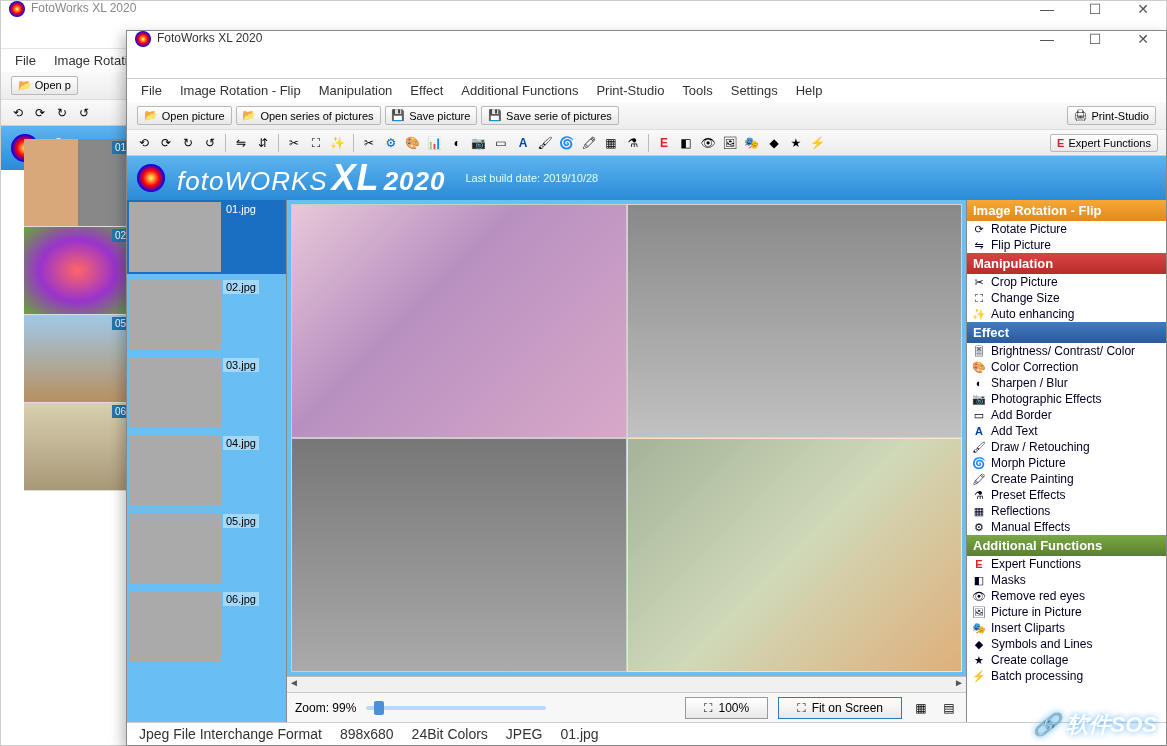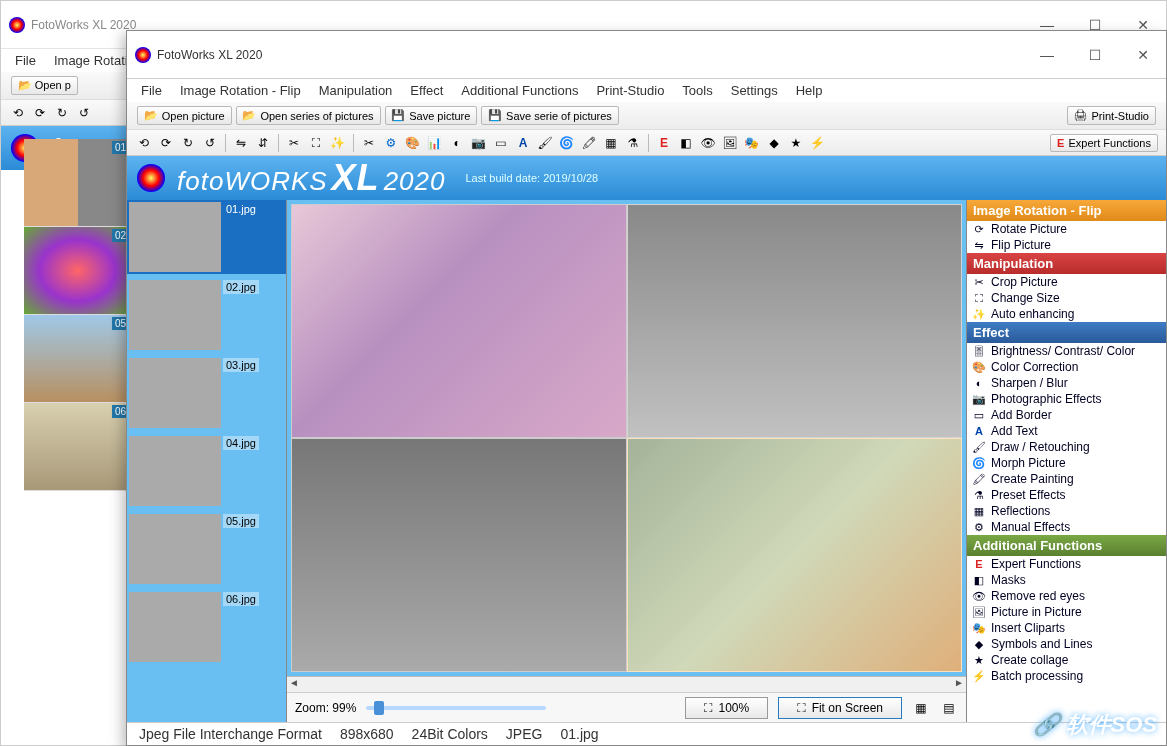--- a/index.html
+++ b/index.html
@@ -1,34 +1,34 @@
 <!DOCTYPE html>
 <html><head>
 <meta charset="utf-8">
 <style>
 * { box-sizing: border-box; margin: 0; padding: 0; font-family: "Segoe UI", Tahoma, sans-serif; }
 body { background: #fff; width: 1167px; height: 746px; overflow: hidden; position: relative; }
 
 
 .win-back { position: absolute; left: 0; top: 0; width: 1167px; height: 746px; border: 1px solid #ccc; background: #fff; }
-.titlebar { height: 48px; display: flex; align-items: center; padding: 0 8px; border-bottom: 1px solid #e5e5e5; font-size: 12px; color: #888; }
+.titlebar { height: 48px; display: flex; padding: 0 8px; border-bottom: 1px solid #e5e5e5; font-size: 12px; color: #888; }
 .titlebar .title-txt { flex: 1; }
 .win-btns { display: flex; gap: 18px; color: #555; font-size: 14px; }
 .win-btn { width: 30px; text-align: center; cursor: default; }
 .menubar { display: flex; gap: 18px; padding: 4px 14px; font-size: 13px; color: #333; }
 .menubar > div { cursor: default; }
 .toolbar-row { display: flex; align-items: center; gap: 4px; padding: 2px 10px; border-bottom: 1px solid #ddd; font-size: 12px; background: linear-gradient(#fafafa,#ececec); height: 28px;}
 .tb-btn { display: flex; align-items: center; gap: 4px; padding: 2px 6px; border: 1px solid #b8b8b8; background: linear-gradient(#fff,#e8e8e8); border-radius: 2px; font-size: 11px; }
 .icon-row { display: flex; gap: 4px; padding: 3px 8px; border-bottom: 1px solid #ccc; background: linear-gradient(#fafafa,#ececec); height: 26px; align-items: center; }
 .small-icon { width: 18px; height: 18px; display: flex; align-items: center; justify-content: center; font-size: 12px; border: 1px solid transparent; }
 .brand-banner { height: 44px; background: linear-gradient(#5db3f0,#2b8bd6); color: #fff; display: flex; align-items: center; padding: 0 10px; font-size: 13px; gap: 12px;}
 .brand-logo { width: 28px; height: 28px; background: radial-gradient(circle, #ff6, #f00 40%, #00f 70%, #0f0); border-radius: 50%; }
 .brand-txt { font-size: 26px; font-weight: 300; font-style: italic; letter-spacing: 1px; display: flex; align-items: baseline; }
 .brand-xl { font-weight: 900; font-size: 36px; margin: 0 4px; }
-.brand-year { font-style: italic; font-weight: 400; }
+.brand-year { font-style: italic; font-weight: 700; }
 .build-date { font-size: 11px; color: #dff; margin-left: 8px; }
 
 
 .win-front { position: absolute; left: 126px; top: 30px; width: 1041px; height: 716px; border: 1px solid #888; background: #fff; box-shadow: -4px 4px 12px rgba(0,0,0,.25); display: flex; flex-direction: column; }
 .win-front .titlebar { color: #333; border-bottom: 1px solid #ccc; }
 .front-body { flex: 1; display: flex; min-height: 0; }
 
 
 .back-thumbs { position: absolute; left: 2px; top: 138px; width: 128px; padding-left: 21px; }
 .back-thumbs .th { height: 88px; border-bottom: 1px solid #ddd; position: relative; }

